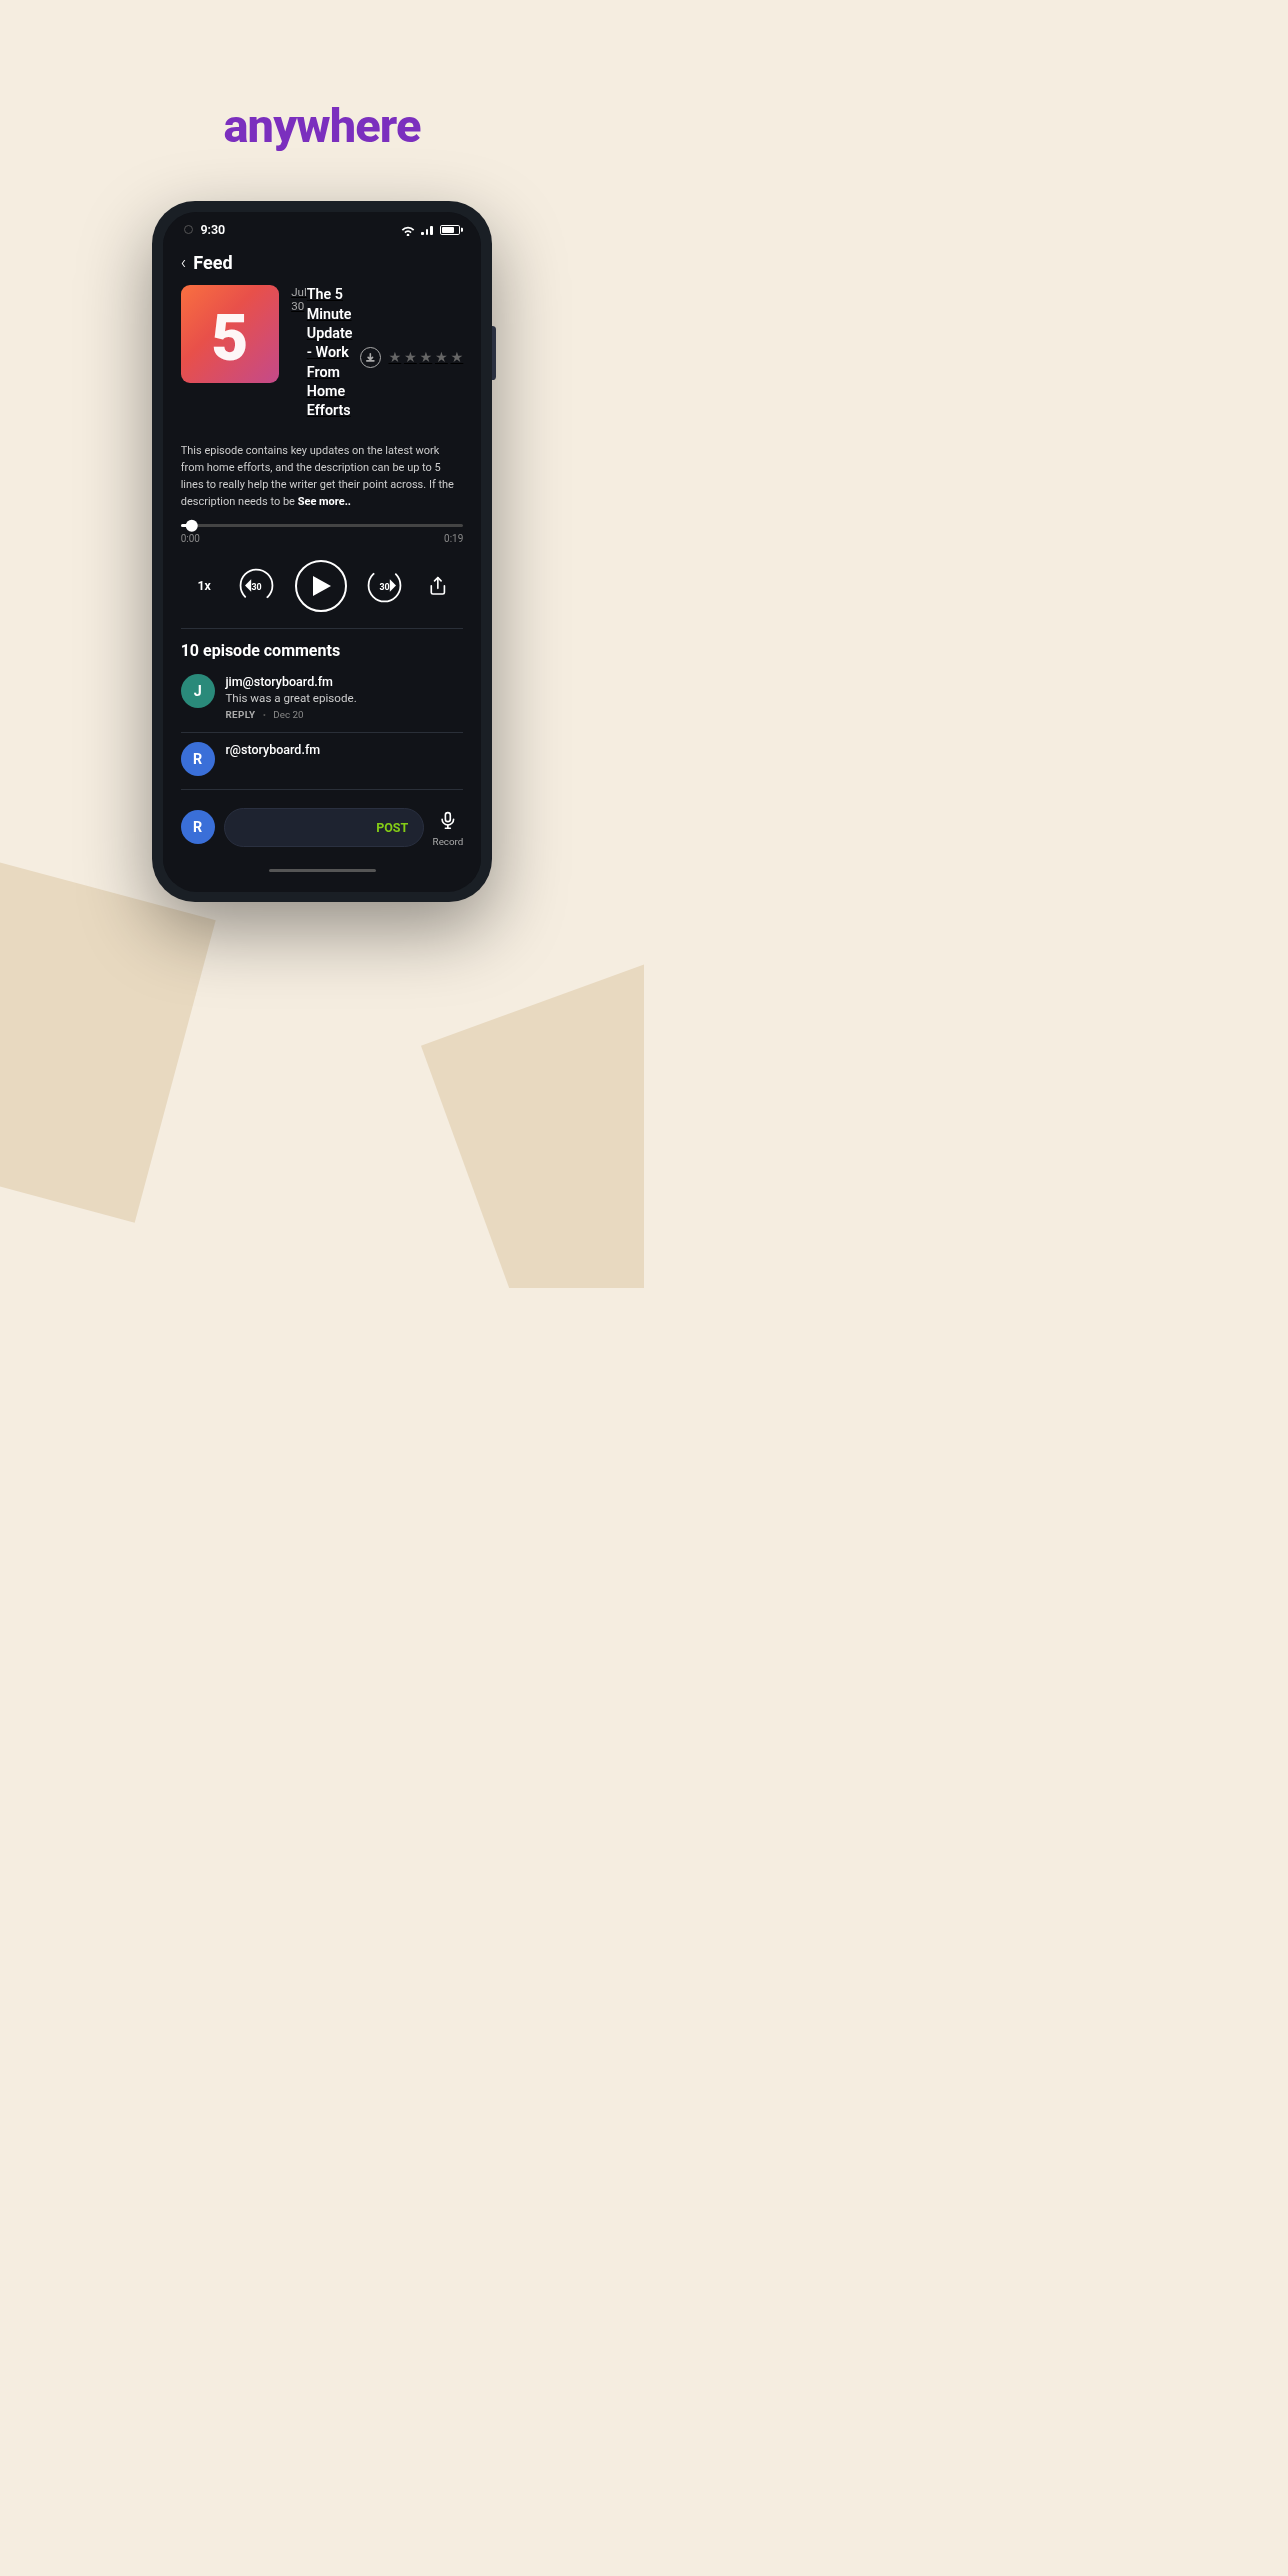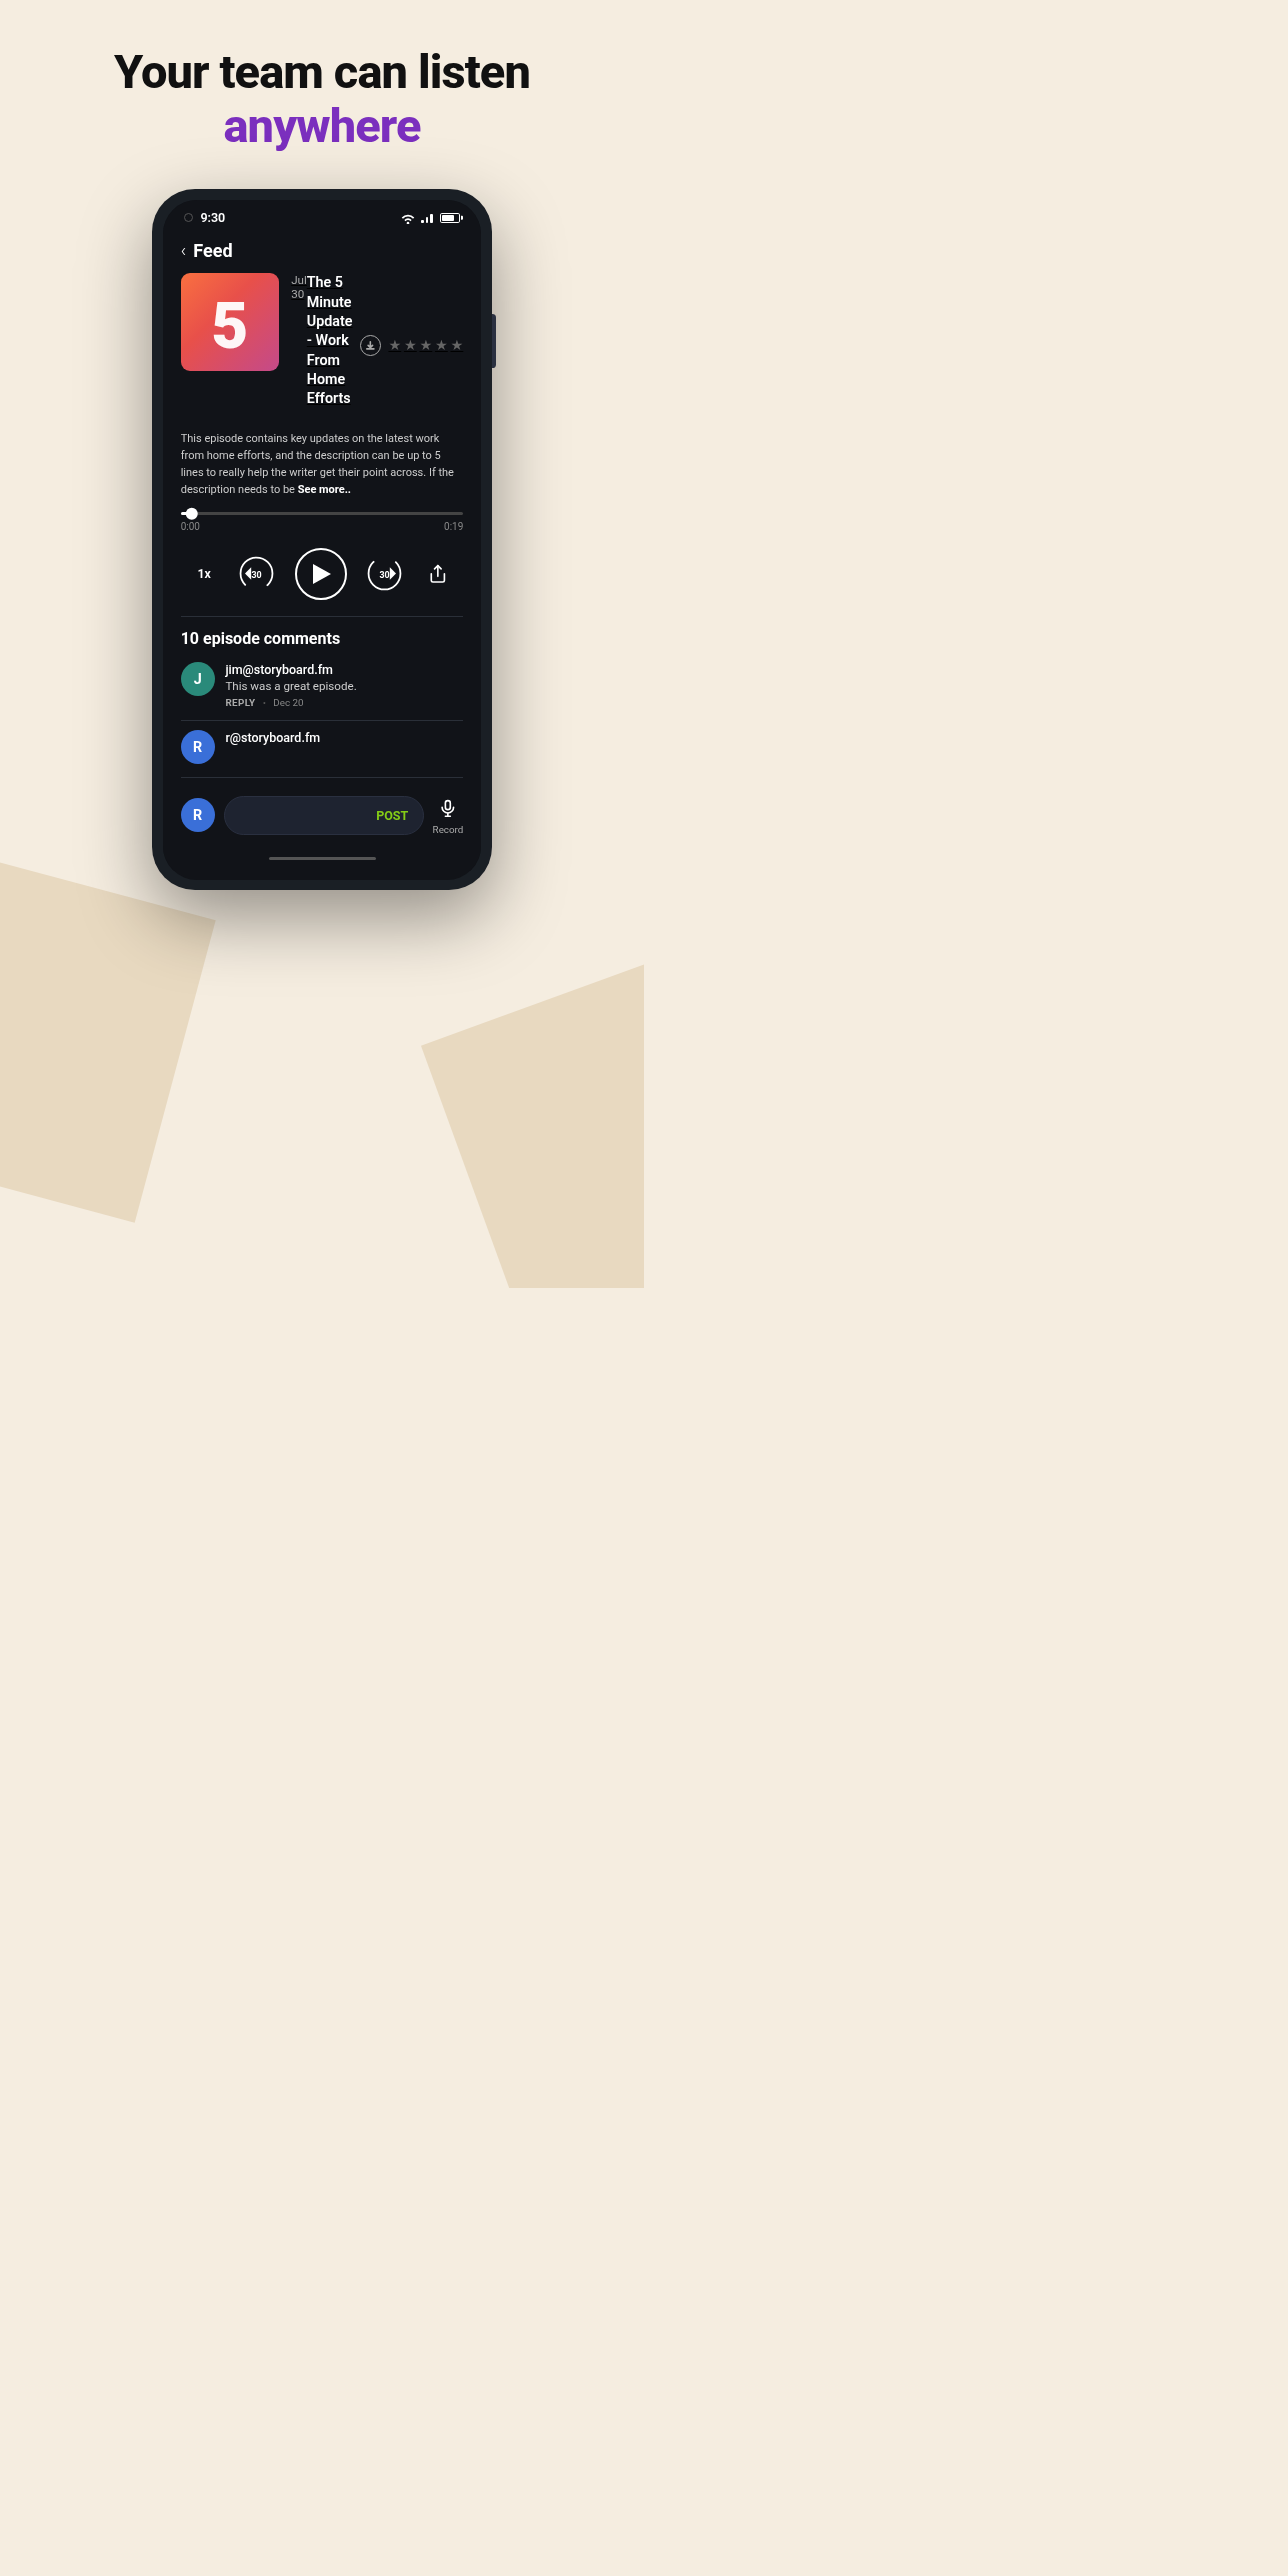--- a/index.html
+++ b/index.html
@@ -56,21 +56,21 @@
       font-size: 47px;
       font-weight: 800;
       color: #7B2FBE;
       line-height: 1.15;
     }
 
     
     .phone-wrapper {
       position: relative;
       z-index: 2;
-      margin-top: 9px;
+      margin-top: 21px;
       border-radius: 21px;
     }
 
     .phone-outer {
       width: 340px;
       background: #1a1f25;
       border-radius: 43px;
       padding: 10.7px;
       box-shadow: 0 27px 72px rgba(0,0,0,0.4);
       position: relative;
@@ -566,21 +566,21 @@
     }
   </style>
 </head>
 <body>
 
 <div class="bg-shape-1"></div>
 <div class="bg-shape-2"></div>
 
 <div class="header-section">
   <div class="header-title">
-    <span>Your team can listen</span><br>
+    <br>
     <span class="header-highlight">anywhere</span>
   </div>
 </div>
 
 <div class="phone-wrapper">
   <div class="phone-outer">
 
     <div class="phone-screen">
 
       <div class="status-bar">

